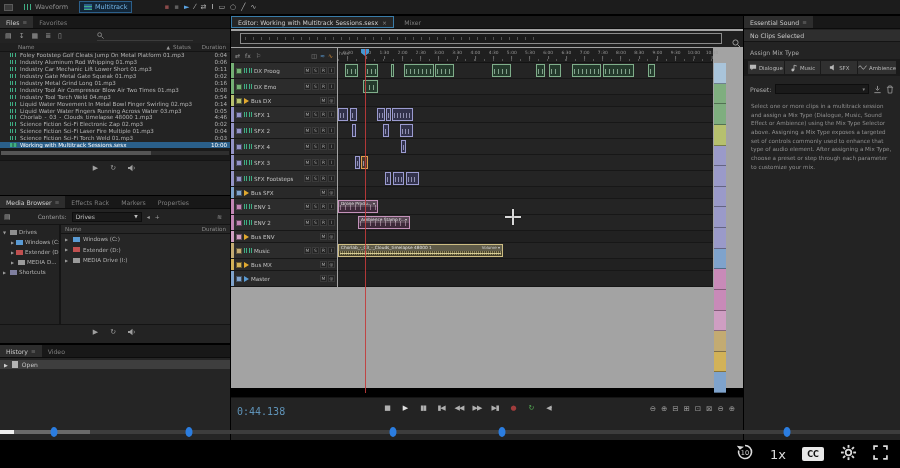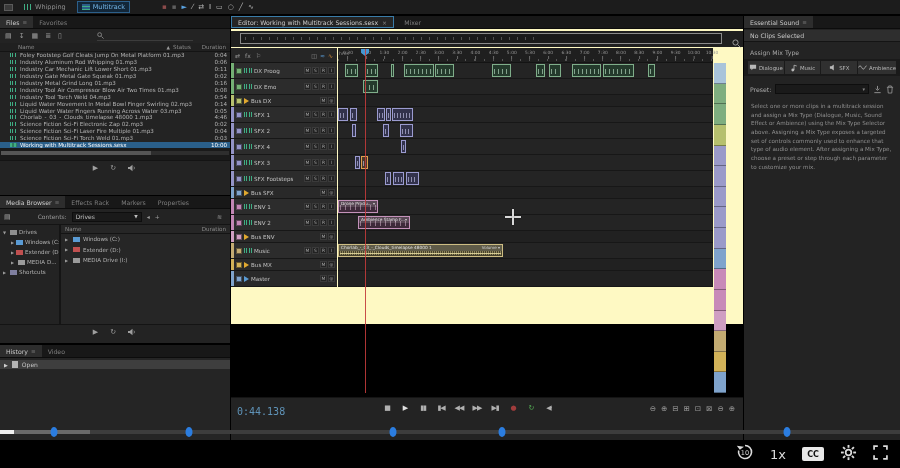--- a/index.html
+++ b/index.html
@@ -71,21 +71,21 @@
   .mlhead { display:flex; height:9px; align-items:center; font-size:5.6px; color:#8a8a8a; border-bottom:1px solid #141414; padding:0 4px; justify-content:space-between; }
   .mrow { display:flex; align-items:center; gap:3px; height:10.5px; font-size:5.6px; color:#b2b2b2; padding-left:4px; }
 
   
   #history-panel { left:0; top:345px; width:230px; height:95px; background:#252525; }
   .hitem { margin-top:2px; height:9px; background:#3e3e3e; display:flex; align-items:center; gap:4px; font-size:6px; color:#c5c5c5; padding-left:4px; }
   .doc { width:6px; height:7px; background:#b5b5b5; }
   .harrow { font-size:5px; color:#cfcfcf; }
 
   
-  #editor-panel { left:231px; top:16px; width:512px; height:308px; background:#fef9c3; }
+  #editor-panel { left:231px; top:16px; width:512px; height:372px; background:#a3a3a3; }
   .etabs { position:absolute; left:0; top:0; width:512px; height:13px; background:#181818; border-bottom:1px solid #0c0c0c; display:flex; font-size:6.2px; color:#7d7d7d; }
   .etab { display:flex; align-items:center; gap:4px; padding:0 6px; }
   .etab.active { background:#252525; border:1px solid #3a7ca8; color:#cdcdcd; }
   .closex { color:#8a8a8a; font-size:6px; }
   .overview { position:absolute; left:0; top:15px; width:512px; height:16px; background:#1f1f1f; }
   .ovbox { position:absolute; left:9px; top:2px; width:482px; height:11px; border:1px solid #8a8a8a; background:#1a1a1a; }
   .ovticks { position:absolute; left:4px; right:180px; top:3px; bottom:3px; background:repeating-linear-gradient(90deg,#777 0 1px,transparent 1px 8px); opacity:.6; }
   .ovzoom { position:absolute; right:2px; top:2px; }
   .etoolbar { position:absolute; left:0; top:32px; width:106px; height:15px; background:#262626; border-bottom:1px solid #141414; display:flex; align-items:center; gap:5px; padding:0 4px; font-size:6px; color:#9a9a9a; }
   .etb-right { margin-left:auto; display:flex; gap:3px; }
@@ -170,21 +170,21 @@
 </head>
 <body>
 
 <div id="stage">
 
   <div class="topbar">
     <div class="tb-left">
       <span class="win-icon"></span>
       <div class="view-tab">
         <span class="vicon wf"></span>
-        <span>Whipping</span>
+        <span>Waveform</span>
       </div>
       <div class="view-tab active">
         <span class="vicon mt"></span>
         <span>Multitrack</span>
       </div>
       <div id="top-tools">
           <div class="tool" style="color: rgb(138, 74, 74); display: inline-block;">▪</div>
           <div class="tool" style="color: rgb(94, 94, 94); display: inline-block;">▪</div>
           <div class="tool" style="color: rgb(90, 162, 224); display: inline-block;">►</div>
           <div class="tool" style="color: rgb(184, 184, 184); display: inline-block;">⁄</div>

